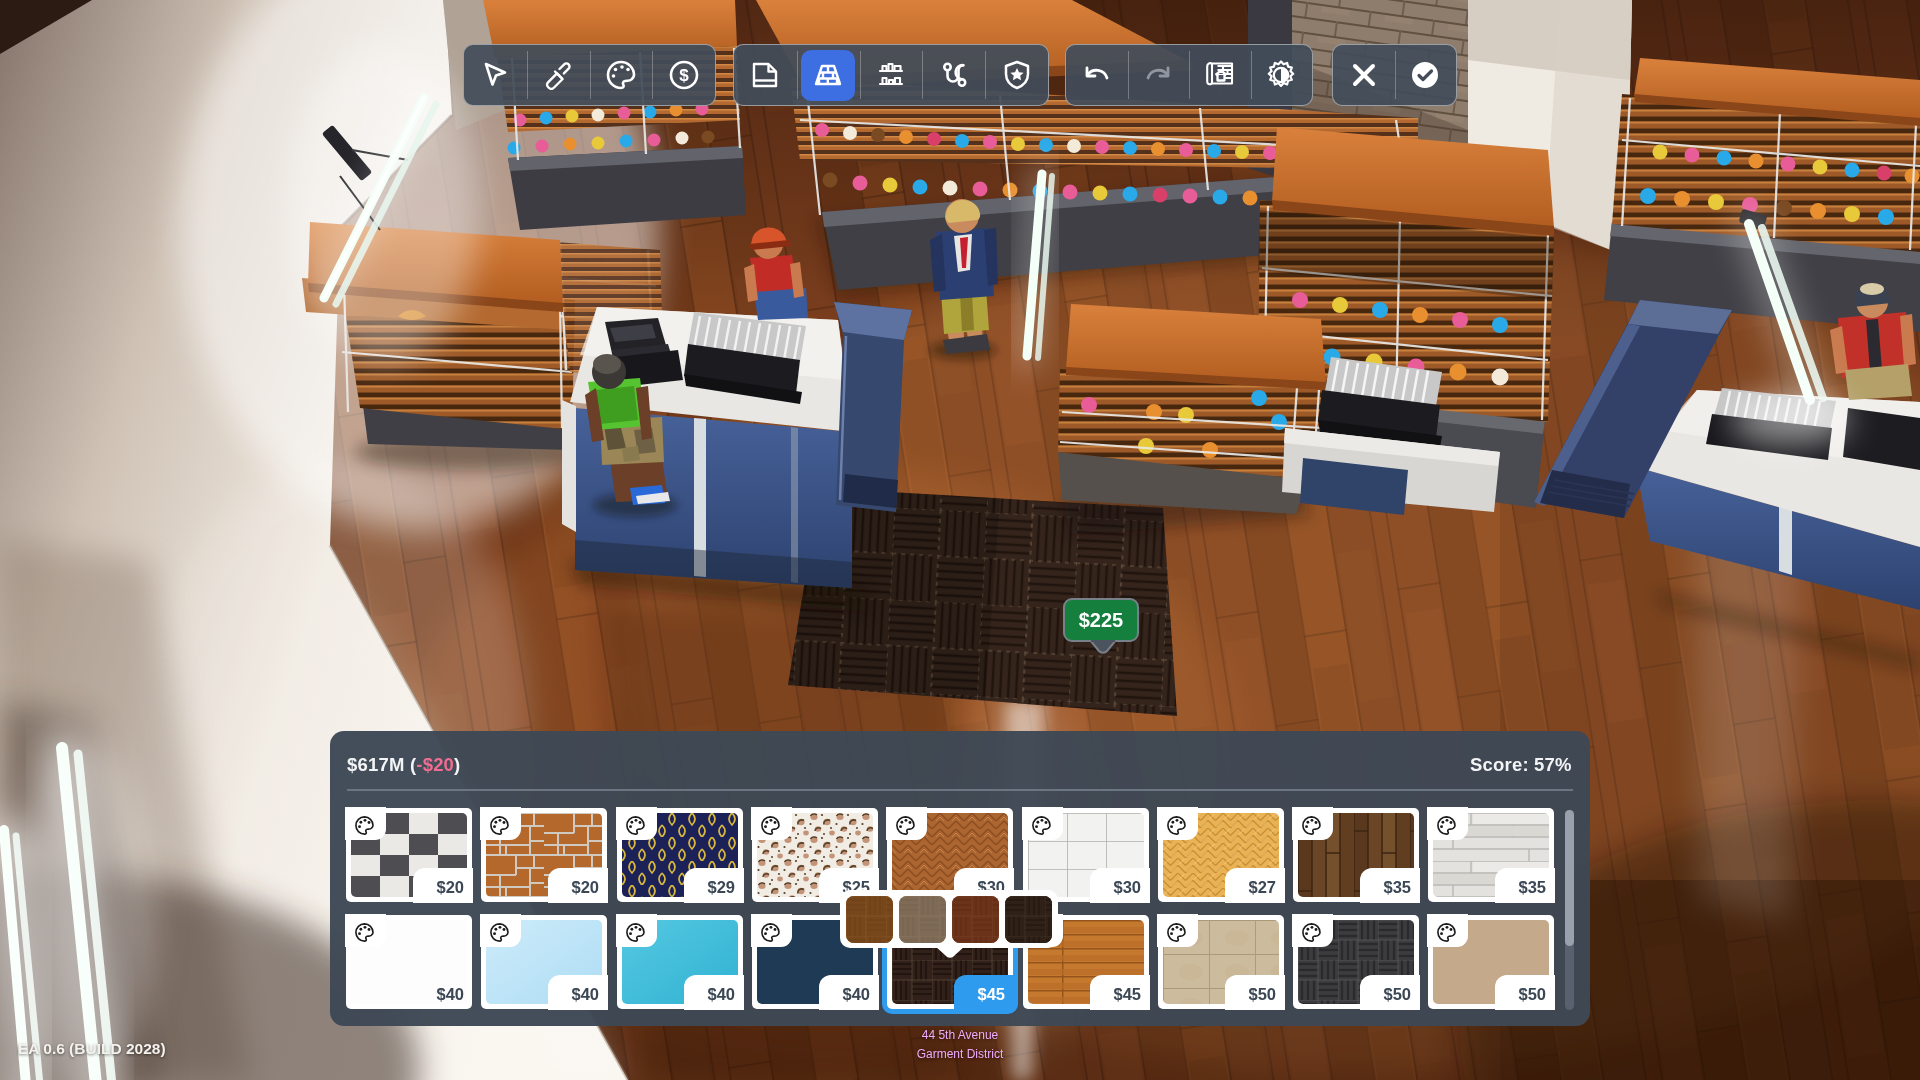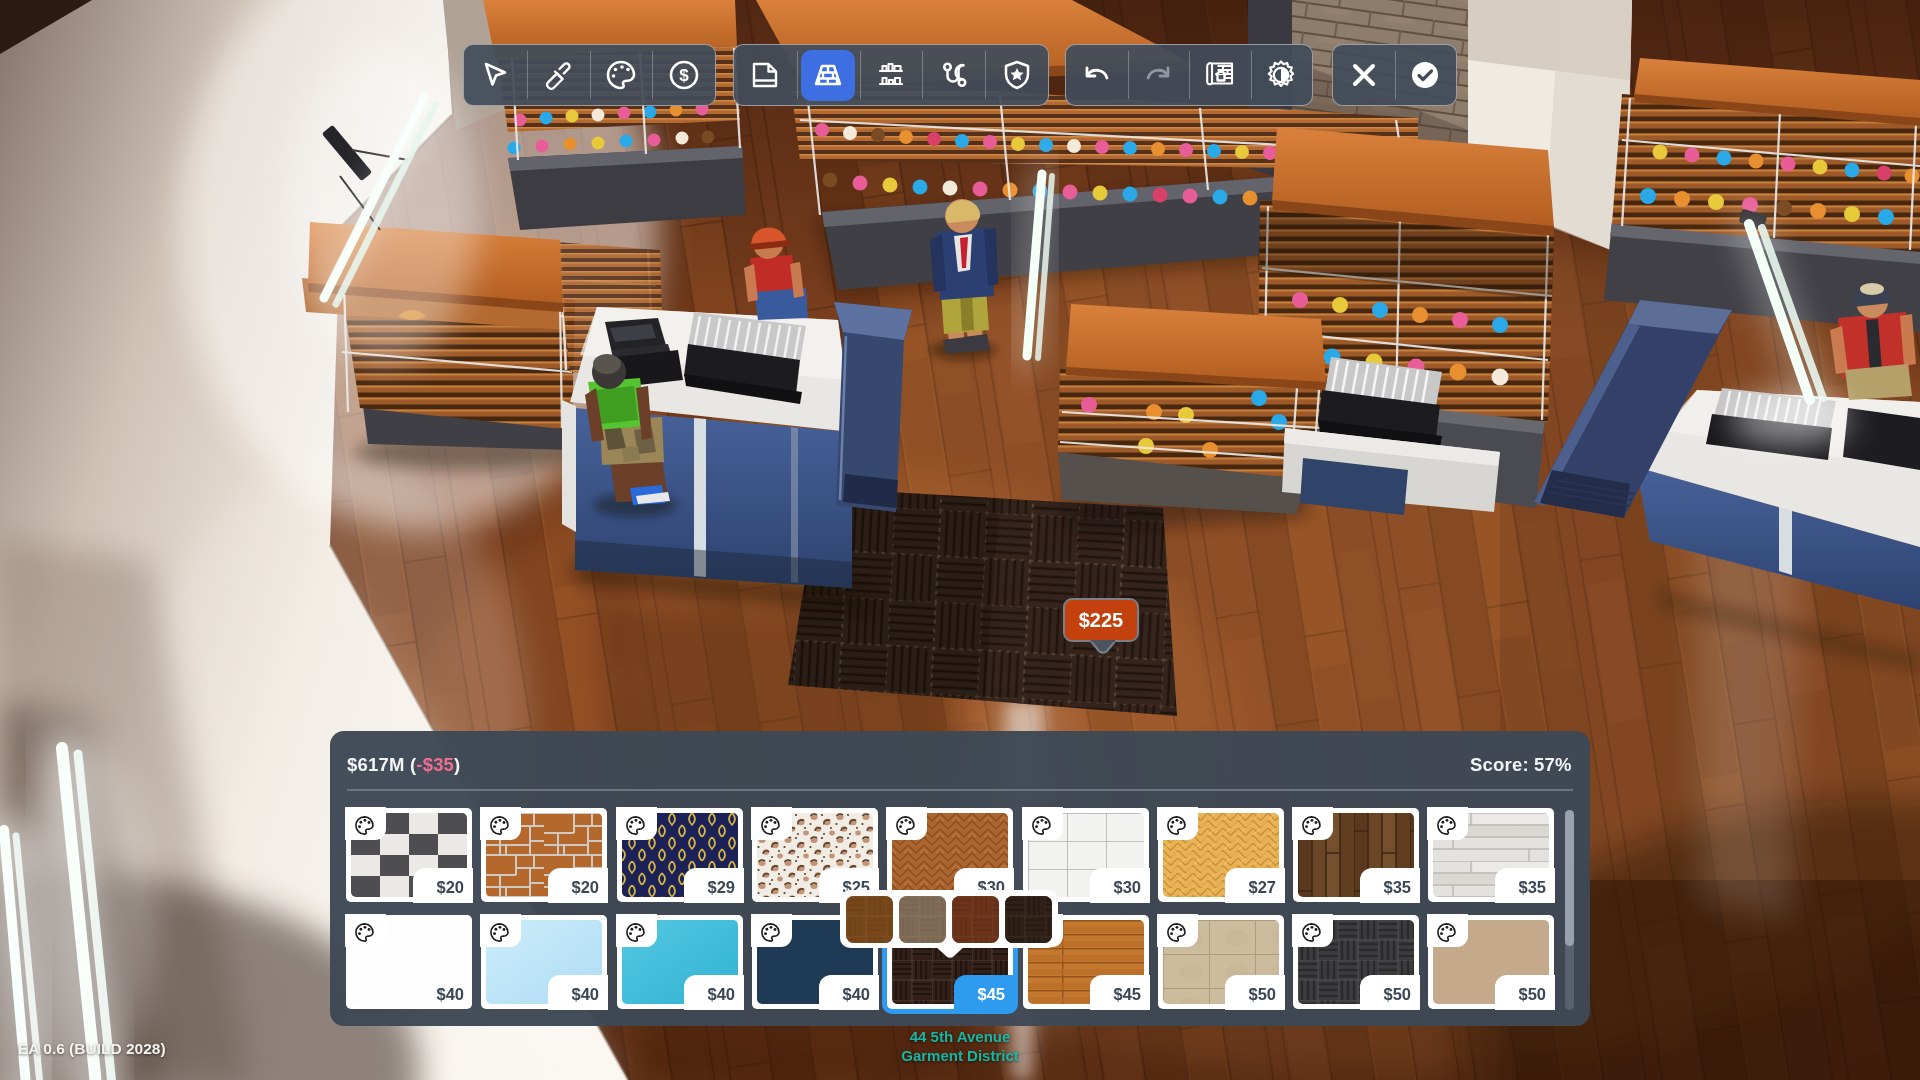--- a/index.html
+++ b/index.html
@@ -17,21 +17,21 @@
   .card{position:absolute;width:126px;height:94px;background:#fff;border-radius:5px;z-index:11;}
   .cardsel{box-shadow:0 0 0 5px #2f9bef;z-index:12;}
   .tex{position:absolute;left:5px;top:5px;width:116px;height:84px;border-radius:5px;overflow:hidden;}
   .notchTL{position:absolute;left:-1px;top:-1px;width:41px;height:33px;background:#fff;border-radius:0 0 11px 0;z-index:11;}
   .notchBR{position:absolute;right:-1px;bottom:-1px;width:60px;height:35px;background:#fff;border-radius:12px 0 0 0;z-index:11;}
   .price{position:absolute;right:8px;bottom:5px;font-size:16.5px;font-weight:bold;color:#3b4754;z-index:12;}
   .pal{position:absolute;left:8px;top:7px;width:21px;height:21px;z-index:12;}
   .prsel .notchBR{background:#2f9bef;}
   .prsel .price{color:#fff;}
   .hdrtxt{position:absolute;top:754px;font-size:18.5px;font-weight:bold;color:#f2f4f6;letter-spacing:0.2px;}
-  .addr{position:absolute;left:0;width:1920px;text-align:center;color:#14b8a6;font-weight:bold;font-size:15px;
+  .addr{position:absolute;left:0;width:1920px;text-align:center;color:#f0abfc;font-weight:normal;font-size:12px;
     text-shadow:0 1px 3px rgba(0,0,0,0.55);z-index:11;}
 </style>
 </head>
 <body>
 <div id="stage">
 <svg width="1920" height="1080" viewBox="0 0 1920 1080">
 <defs>
 
   <pattern id="wood" width="184" height="368" patternUnits="userSpaceOnUse" patternTransform="rotate(-9)">
     <rect x="0" y="0" width="42" height="368" fill="#7c3f1e"></rect>
@@ -689,29 +689,29 @@
       </svg>
     </div>
   <div class="tbtn">
       <svg width="32" height="32" viewBox="0 0 32 32">
         <circle cx="16" cy="16" r="13" fill="#fff"></circle>
         <path d="M10 16.5 l4 4 L22.5 12" fill="none" stroke="#434c58" stroke-width="3.2" stroke-linecap="round" stroke-linejoin="round"></path>
       </svg>
     </div>
 </div>
 
-<div class="ui" style="left:1063px;top:598px;width:76px;height:44px;background:#c2410c;border:2px solid #788089;border-radius:9px;box-sizing:border-box;display:flex;align-items:center;justify-content:center;color:#fff;font-weight:bold;font-size:20px;">$225
+<div class="ui" style="left:1063px;top:598px;width:76px;height:44px;background:#15803d;border:2px solid #788089;border-radius:9px;box-sizing:border-box;display:flex;align-items:center;justify-content:center;color:#fff;font-weight:bold;font-size:20px;">$225
 <svg style="position:absolute;left:24px;top:40px;" width="28" height="17" viewBox="0 0 28 17">
       <path d="M1 0 H27 L18 11 a5.5 5.5 0 0 1 -8 0 Z" fill="#4b545e" stroke="#788089" stroke-width="2" stroke-linejoin="round"></path>
       <rect x="2" y="-2" width="24" height="4" fill="#4b545e"></rect>
     </svg>
 </div>
 
 <div class="ui" id="panel"></div>
-<div class="ui hdrtxt" style="left:347px;">$617M <span style="color:#f2f4f6">(</span><span style="color:#ef6d90">-$35</span><span style="color:#f2f4f6">)</span></div>
+<div class="ui hdrtxt" style="left:347px;">$617M <span style="color:#f2f4f6">(</span><span style="color:#ef6d90">-$20</span><span style="color:#f2f4f6">)</span></div>
 <div class="ui hdrtxt" style="left:1470px;width:103px;text-align:left;left:auto;right:347px;">Score: 57%</div>
 <div class="ui" style="left:347px;top:789px;width:1226px;height:2px;background:#6c7682;"></div>
 <div class="ui" style="left:1565px;top:810px;width:9px;height:200px;border-radius:5px;background:#58616d;"></div>
 <div class="ui" style="left:1565px;top:810px;width:9px;height:136px;border-radius:5px;background:#99a1ac;"></div>
 
 <svg width="0" height="0" style="position:absolute">
 <defs>
  <pattern id="terra" width="58" height="42" patternUnits="userSpaceOnUse">
   <rect width="58" height="42" fill="#b4682b"></rect>
   <g stroke="#cfc9c2" stroke-width="2">

